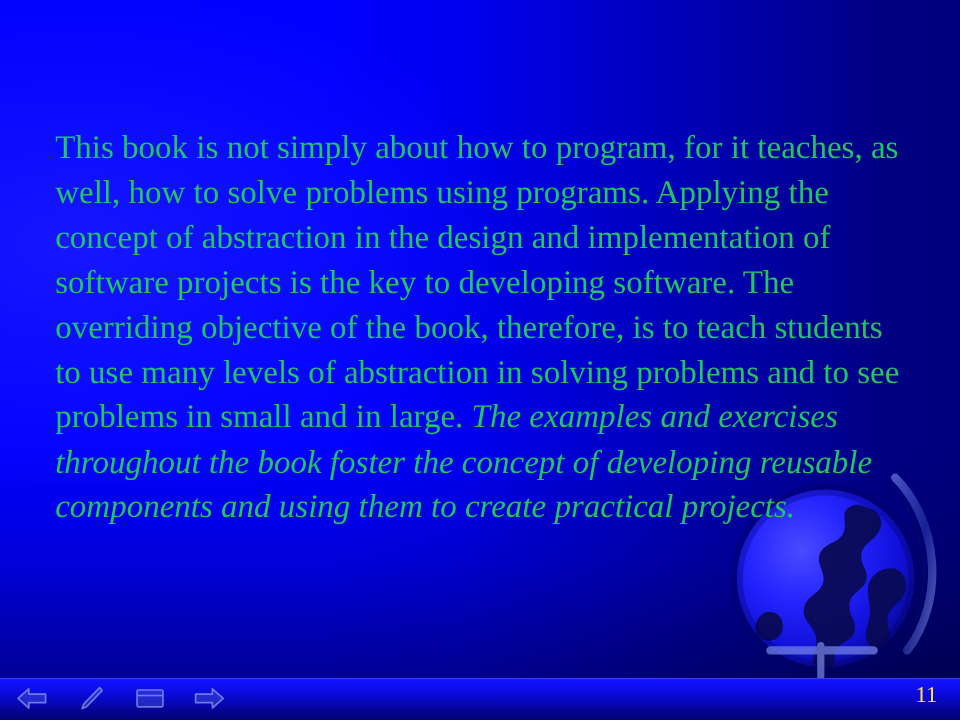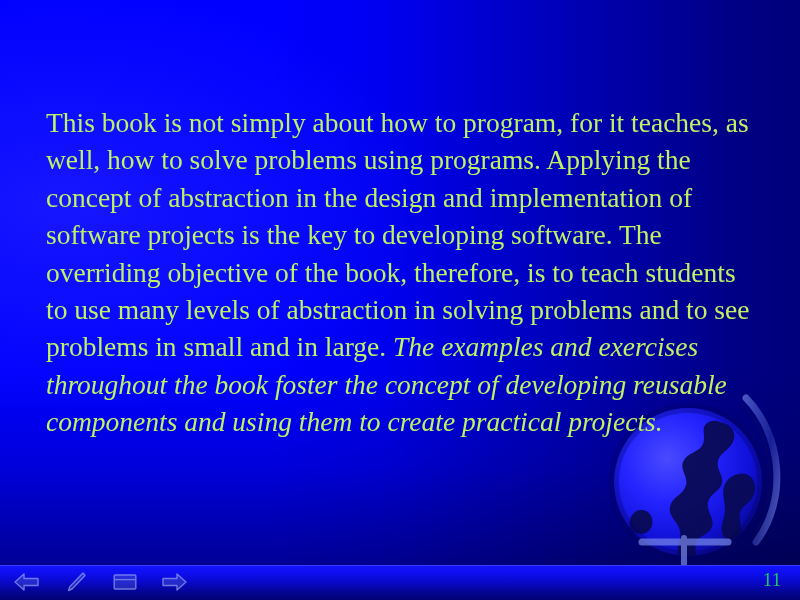--- a/index.html
+++ b/index.html
@@ -60,21 +60,21 @@
     line-height:52px;
     letter-spacing:0.2px;
     white-space:nowrap;
   }
 
   
   #body-text {
     position:absolute;
     left:46px; top:104px;
     width:706px;
-    color:#bef264;
+    color:#22c55e;
     font-size:27.5px;
     line-height:37.4px;
     text-align:left;
   }
   #body-text .ital { font-style:italic; }
 
   
   #navband {
     position:absolute;
     left:0; top:565px; width:800px; height:35px;
@@ -98,21 +98,21 @@
     width:30px; height:24px;
     display:flex; align-items:center; justify-content:center;
     opacity:0.72;
   }
 
   #pagenum {
     position:absolute;
     left:752px; top:568px;
     width:40px;
     text-align:center;
-    color:#22c55e;
+    color:#fde047;
     font-size:19px;
     line-height:24px;
   }
 </style>
 </head>
 <body>
 
 <div id="slide">
 
   <div class="bg-horiz"></div>

